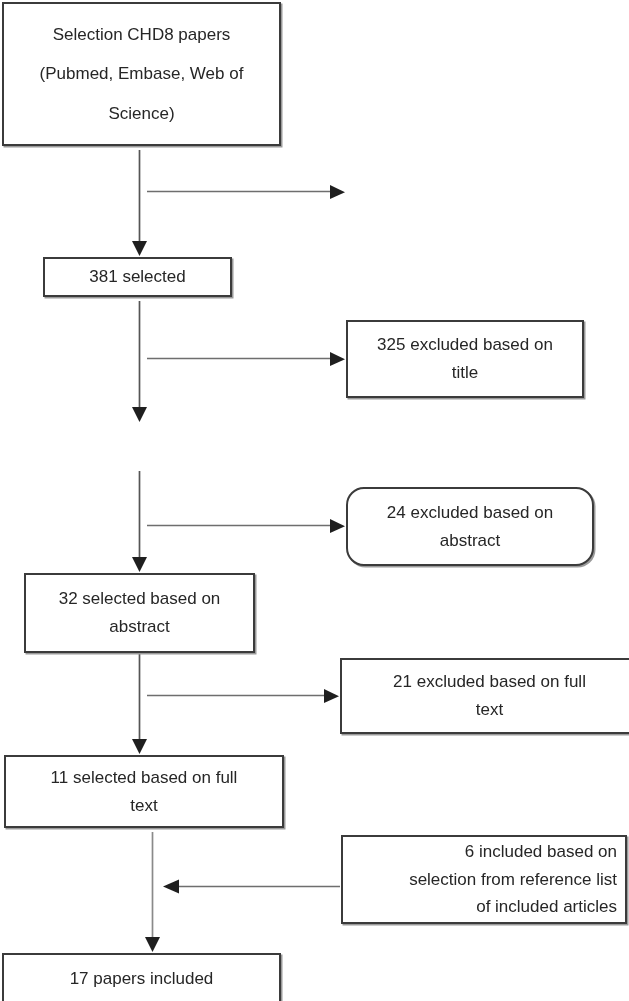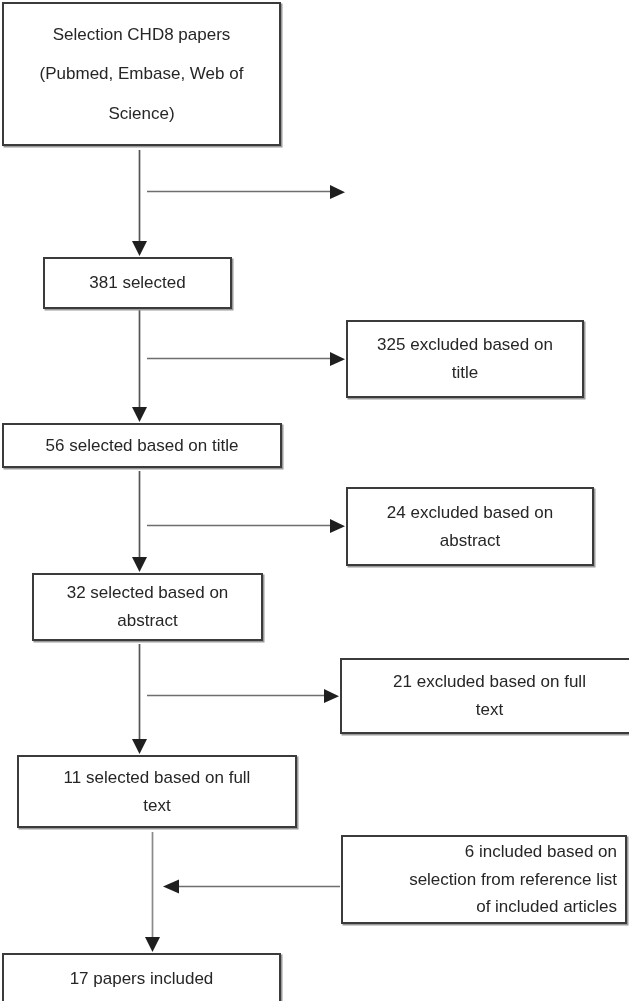--- a/index.html
+++ b/index.html
@@ -114,49 +114,46 @@
     </g>
   </svg>
 
   <div class="node tall-gap" style="left:2px; top:2px; width:279px; height:144px;">
     <span class="lines">Selection CHD8 papers
 (Pubmed, Embase, Web of
 Science)</span>
   </div>
 
 
-  <div class="node" style="left:43px; top:257px; width:189px; height:52px;">
+  <div class="node" style="left:43px; top:257px; width:189px; height:40px;">
     <span class="lines">381 selected</span>
   </div>
 
   <div class="node" style="left:346px; top:320px; width:238px; height:78px;">
     <span class="lines">325 excluded based on
 title</span>
   </div>
 
-  <div class="node" style="left:2px; top:423px; width:280px; height:45px;">
-    <span class="lines">56 selected based on title</span>
-  </div>
 
-  <div class="node" style="left:346px; top:487px; width:248px; height:79px;">
+  <div class="node" style="left:346px; top:487px; width:248px; height:79px;border-radius:18px;">
     <span class="lines">24 excluded based on
 abstract</span>
   </div>
 
-  <div class="node" style="left:32px; top:573px; width:231px; height:68px;">
+  <div class="node" style="left:24px; top:573px; width:231px; height:80px;">
     <span class="lines">32 selected based on
 abstract</span>
   </div>
 
   <div class="node" style="left:340px; top:658px; width:299px; height:76px;">
     <span class="lines">21 excluded based on full
 text</span>
   </div>
 
-  <div class="node" style="left:17px; top:755px; width:280px; height:73px;">
+  <div class="node" style="left:4px; top:755px; width:280px; height:73px;">
     <span class="lines">11 selected based on full
 text</span>
   </div>
 
   <div class="node" style="left:341px; top:835px; width:286px; height:89px;text-align:right;">
     <span class="lines">6 included based on
 selection from reference list
 of included articles</span>
   </div>
 

